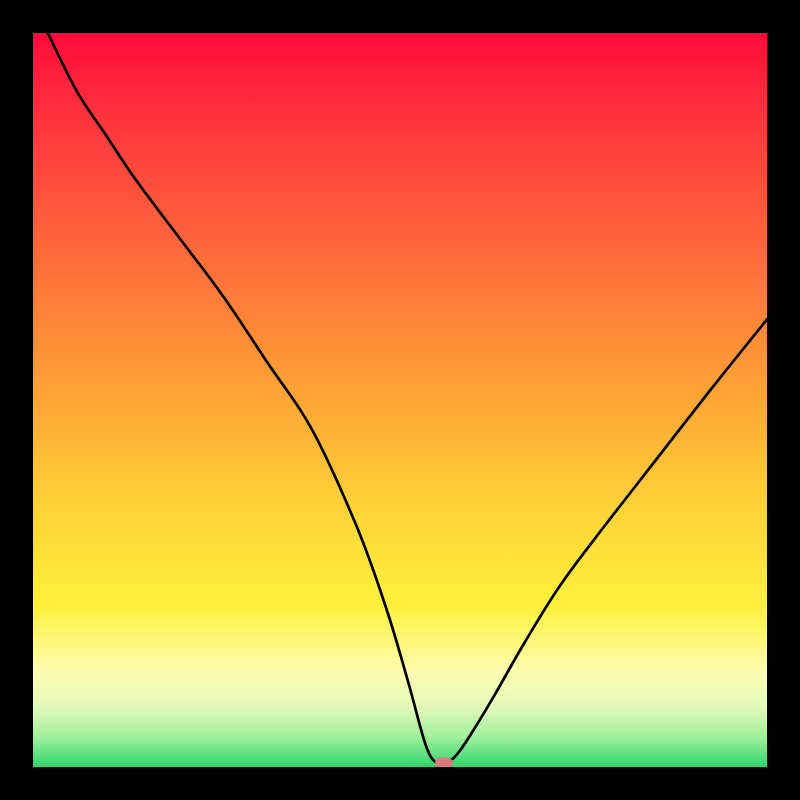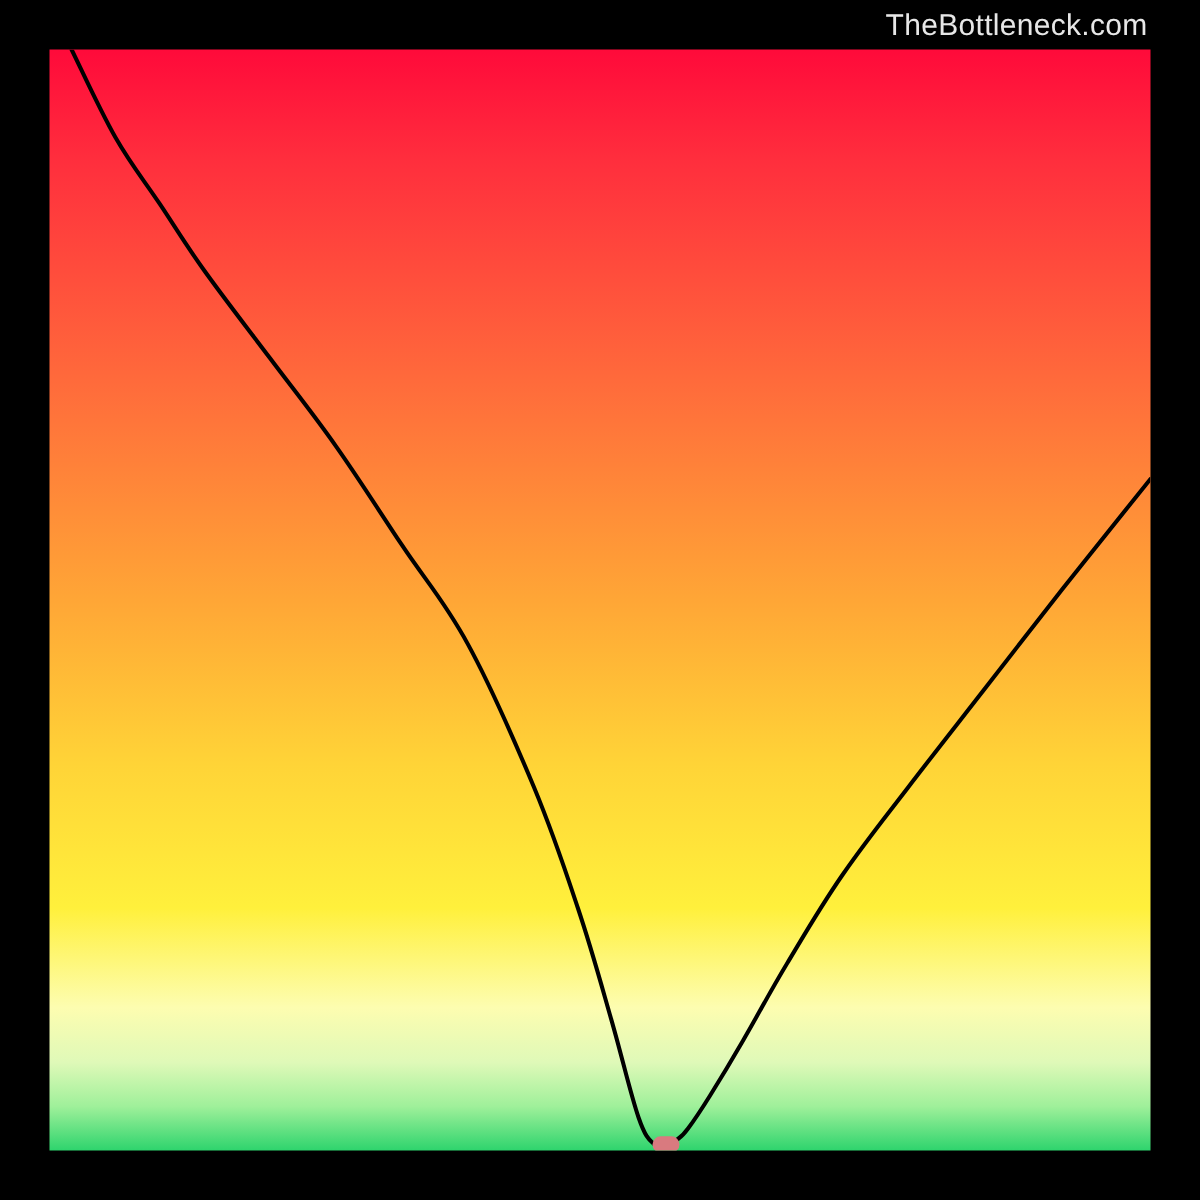--- a/index.html
+++ b/index.html
@@ -68,15 +68,14 @@
 
 <div class="frame">
 
   <div class="plot-area">
     <svg class="curve" viewBox="0 0 734 734" preserveAspectRatio="none">
       <path id="curve-path" d="M 14.7 0.0 C 20.0 10.6, 33.5 40.2, 44.0 58.7 C 54.6 77.2, 62.8 86.9, 73.4 102.8 C 84.0 118.6, 89.5 128.3, 102.8 146.8 C 116.0 165.3, 130.9 184.4, 146.8 205.5 C 162.7 226.7, 175.0 241.8, 190.8 264.2 C 206.7 286.7, 219.0 306.5, 234.9 330.3 C 250.7 354.1, 263.1 367.3, 278.9 396.4 C 294.8 425.4, 309.7 460.1, 323.0 491.8 C 336.2 523.5, 343.1 544.8, 352.3 572.5 C 361.6 600.3, 367.1 620.8, 374.3 645.9 C 381.6 671.0, 387.4 696.8, 392.7 712.0 C 398.0 727.2, 400.4 727.0, 403.7 730.3 C 407.0 733.6, 408.4 731.0, 411.0 730.3 C 413.7 729.7, 415.7 728.6, 418.4 726.7 C 421.0 724.7, 421.8 724.6, 425.7 719.3 C 429.7 714.0, 433.8 707.9, 440.4 697.3 C 447.0 686.7, 453.2 676.5, 462.4 660.6 C 471.7 644.7, 479.9 629.0, 491.8 609.2 C 503.7 589.4, 513.9 571.6, 528.5 550.5 C 543.0 529.4, 555.3 514.2, 572.5 491.8 C 589.7 469.3, 605.4 449.5, 623.9 425.7 C 642.4 401.9, 655.5 384.8, 675.3 359.7 C 695.1 334.6, 723.4 299.5, 734.0 286.3" fill="none" stroke="#000" stroke-width="2.7" stroke-linecap="round" stroke-linejoin="round"></path>
     </svg>
     <div class="marker" id="marker" style="left: 411.04px; top: 730.33px;"></div>
   </div>
 
-  <div class="watermark" id="wm" style="top:6px; right:35px;">TheBottleneck.com</div>
 
 </div>
 
 </body></html>

